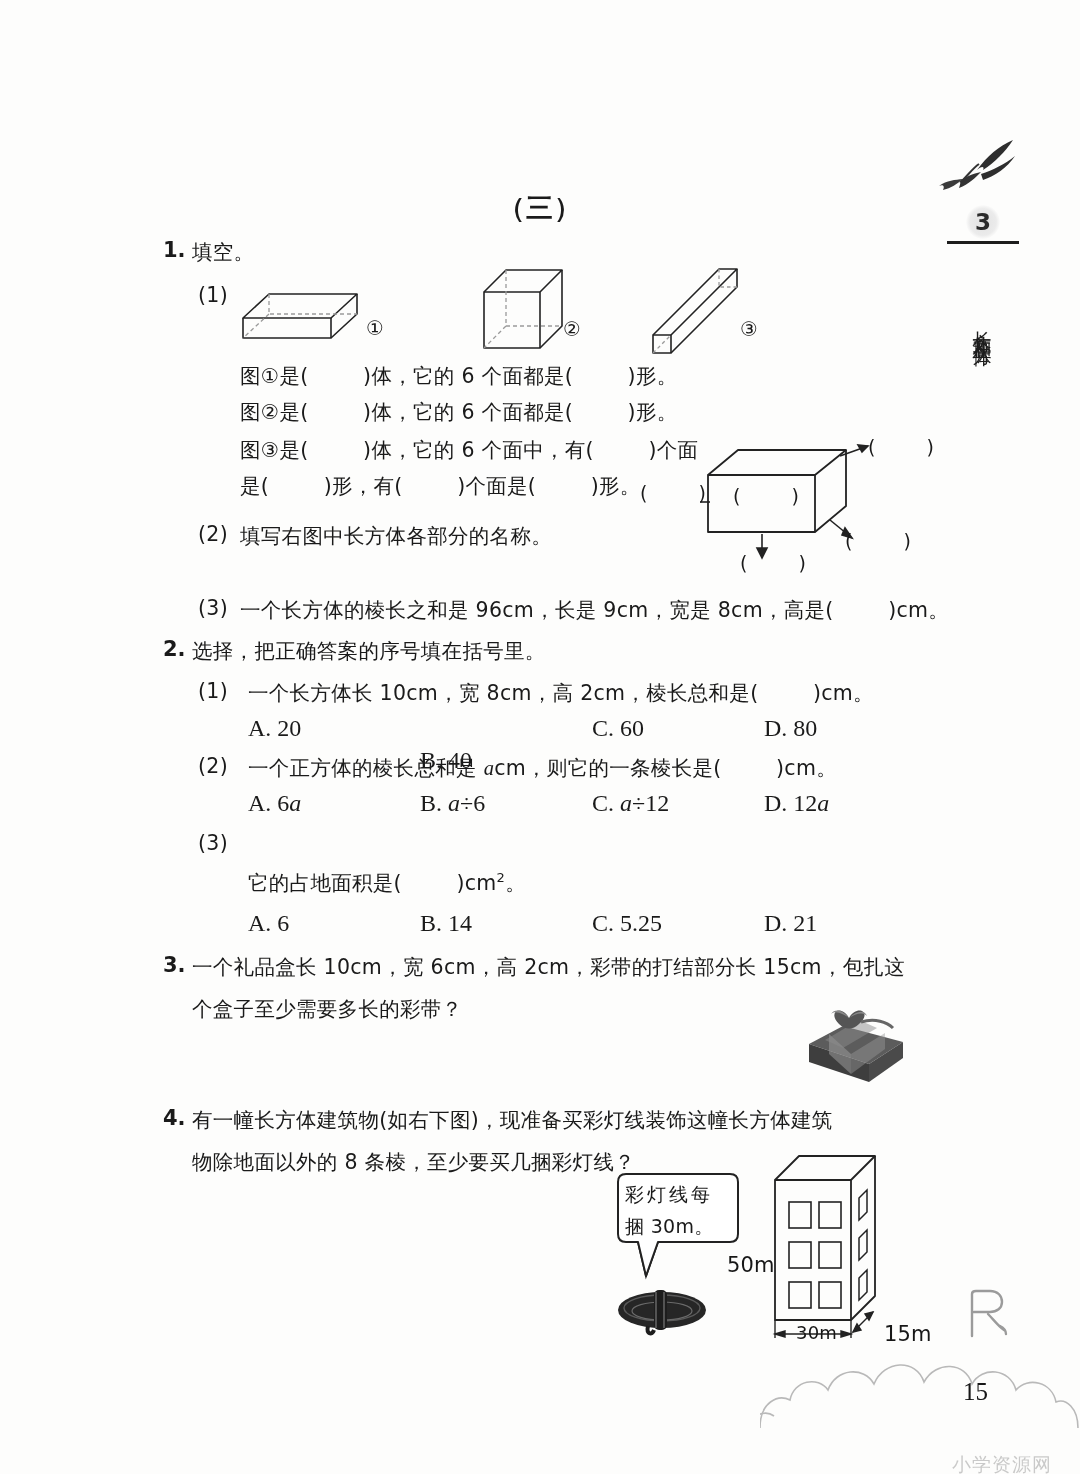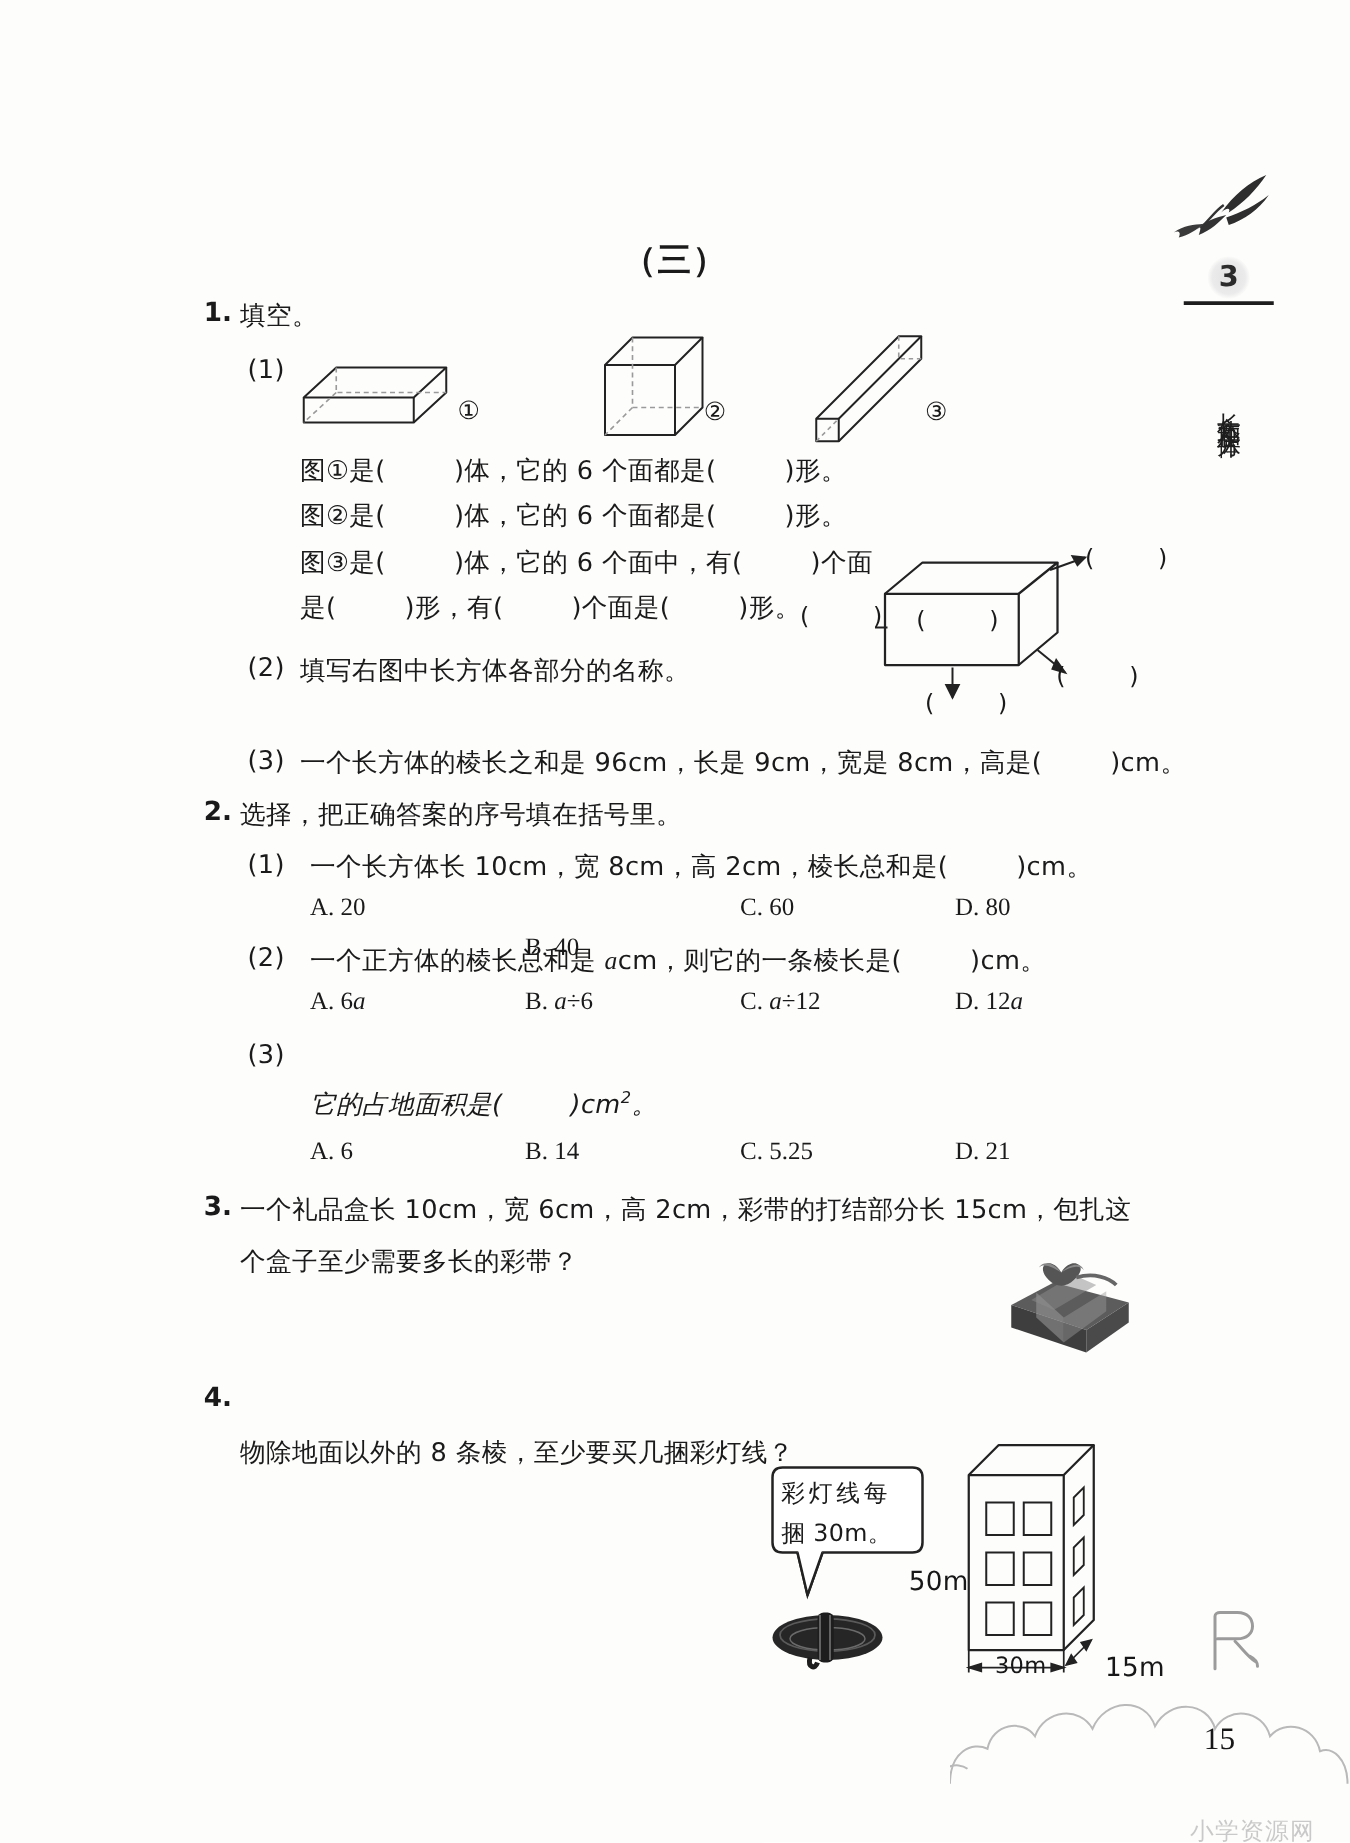--- a/index.html
+++ b/index.html
@@ -57,21 +57,21 @@
   }
   .sub {
     position: absolute;
     font-size: 20.5px;
     font-family: "DejaVu Sans", "Liberation Sans", sans-serif;
     white-space: pre;
     letter-spacing: 0.3px;
   }
   .opt {
     position: absolute;
-    font-size: 20px;
+    font-size: 24px;
     font-family: "Liberation Serif", "DejaVu Serif", serif;
     white-space: pre;
   }
   .ital { font-style: italic; font-family: "Liberation Serif", serif; }
   .sup { font-size: 13px; vertical-align: super; }
 
   
   .chapter-tab {
     position: absolute;
     left: 938px;
@@ -260,21 +260,21 @@
   <div class="opt" style="left:764px; top:715px;">D. 80</div>
 
   <div class="sub cn" style="left:198px; top:754px;">(2)</div>
   <div class="qtext cn" style="left:248px; top:754px;"><span>一个正方体的棱长总和是 </span><span class="ital">a</span><span>cm，则它的一条棱长是(        )cm。</span></div>
   <div class="opt" style="left:248px; top:790px;"><span>A. 6</span><span class="ital">a</span></div>
   <div class="opt" style="left:420px; top:790px;"><span>B. </span><span class="ital">a</span><span>÷6</span></div>
   <div class="opt" style="left:592px; top:790px;"><span>C. </span><span class="ital">a</span><span>÷12</span></div>
   <div class="opt" style="left:764px; top:790px;"><span>D. 12</span><span class="ital">a</span></div>
 
   <div class="sub cn" style="left:198px; top:831px;">(3)</div>
-  <div class="qtext cn" style="left:248px; top:869px;font-style:italic;"><span>它的占地面积是(        )cm</span><span class="sup">2</span><span>。</span></div>
+  <div class="qtext cn" style="left:248px; top:869px;"><span>它的占地面积是(        )cm</span><span class="sup">2</span><span>。</span></div>
   <div class="opt" style="left:248px; top:910px;">A. 6</div>
   <div class="opt" style="left:420px; top:910px;">B. 14</div>
   <div class="opt" style="left:592px; top:910px;">C. 5.25</div>
   <div class="opt" style="left:764px; top:910px;">D. 21</div>
 
   <div class="qnum" style="left:163px; top:953px;">3.</div>
   <div class="qtext cn" style="left:192px; top:953px;">一个礼品盒长 10cm，宽 6cm，高 2cm，彩带的打结部分长 15cm，包扎这</div>
   <div class="qtext cn" style="left:192px; top:995px;">个盒子至少需要多长的彩带？</div>
 
   <div class="giftbox">
@@ -290,20 +290,21 @@
 
         <path d="M44 24 C32 12,46 4,54 18 C62 4,78 12,64 24 C58 30,50 30,44 24 Z" fill="#555"></path>
         <path d="M54 18 C48 10,40 8,36 14 C40 10,48 14,54 18 Z" fill="#888"></path>
         <path d="M54 18 C62 10,70 10,72 16 C68 11,60 14,54 18 Z" fill="#888"></path>
         <path d="M66 22 C80 18,92 22,98 28" stroke="#666" stroke-width="3" fill="none"></path>
       </g>
     </svg>
   </div>
 
   <div class="qnum" style="left:163px; top:1106px;">4.</div>
+  <div class="qtext cn" style="left:192px; top:1106px;">有一幢长方体建筑物(如右下图)，现准备买彩灯线装饰这幢长方体建筑</div>
   <div class="qtext cn" style="left:192px; top:1148px;">物除地面以外的 8 条棱，至少要买几捆彩灯线？</div>
 
   <div class="fig" style="left:612px; top:1172px;">
     <svg width="140" height="115" viewBox="0 0 140 115">
       <path d="M6 10 Q6 2 14 2 L118 2 Q126 2 126 10 L126 62 Q126 70 118 70 L46 70 L34 104 L26 70 L14 70 Q6 70 6 62 Z" fill="#ffffff" stroke="#222" stroke-width="2" stroke-linejoin="round"></path>
       <path d="M46 70 L34 104 L26 70" fill="#fff" stroke="#222" stroke-width="2"></path>
     </svg>
   </div>
   <div class="qtext cn" style="left:625px; top:1182px; font-size:19px; letter-spacing:3px;">彩灯线每</div>
   <div class="qtext cn" style="left:625px; top:1214px; font-size:19px;">捆 30m。</div>

